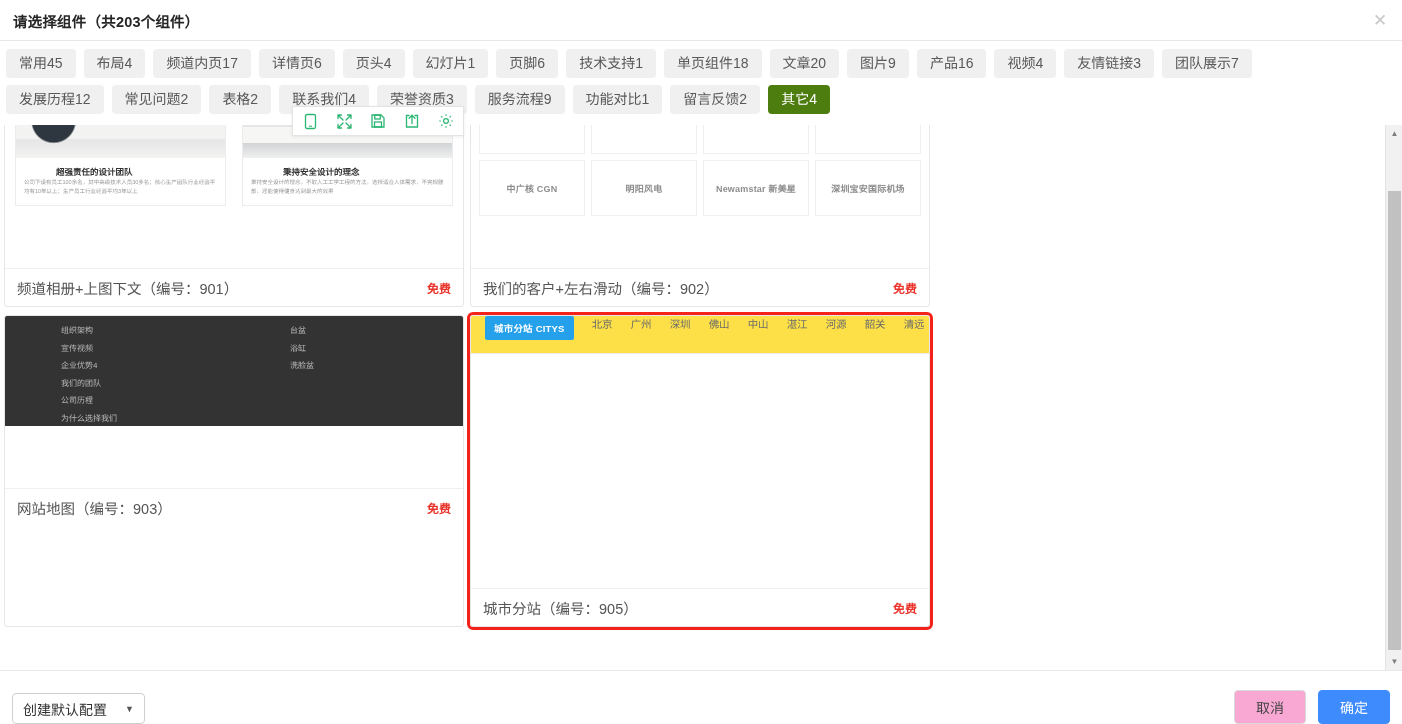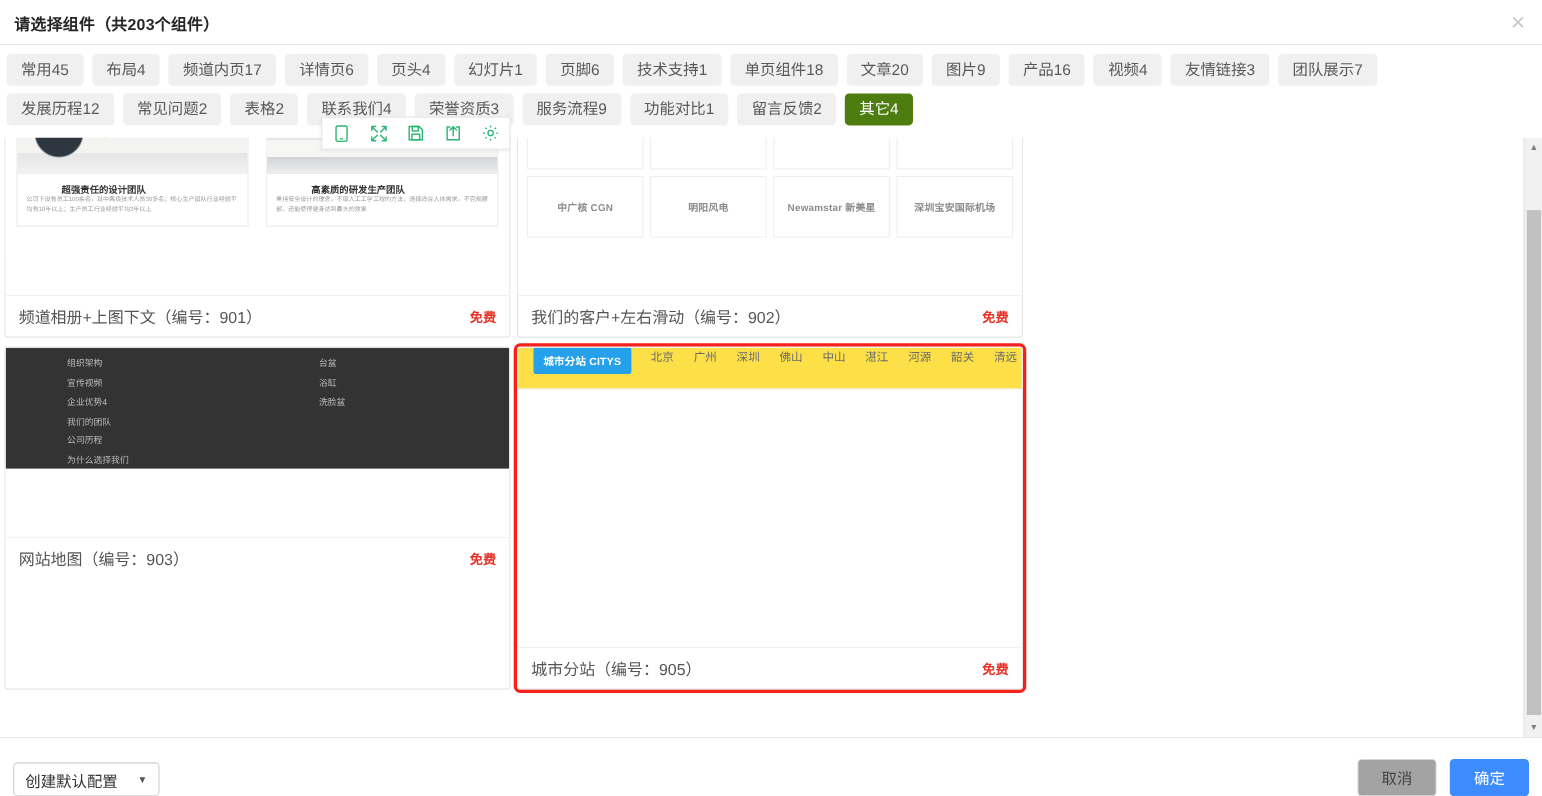--- a/index.html
+++ b/index.html
@@ -249,21 +249,21 @@
   .select-caret { font-size: 9px; color: #555; }
   .footer-right { margin-left: auto; display: flex; gap: 12px; align-items: center; }
   .btn {
     height: 34px; min-width: 72px;
     border-radius: 4px;
     font-size: 14px;
     display: flex; align-items: center; justify-content: center;
     cursor: pointer; user-select: none;
     padding: 0 18px;
   }
-  .btn-cancel { background: #a3a3a3; border: 1px solid #d9d9d9; color: #444; }
+  .btn-cancel { background: #f9a8d4; border: 1px solid #d9d9d9; color: #444; }
   .btn-ok { background: #3d8bfd; border: 1px solid #3d8bfd; color: #fff; }
 </style>
 </head>
 <body>
 
 <div class="dialog">
 
   <div class="dlg-header">
     <div class="dlg-title">请选择组件（共203个组件）</div>
     <div class="close-btn">✕</div>
@@ -345,21 +345,21 @@
                 <div class="album-item">
                   <div class="album-photo ph1"></div>
                   <div class="album-body">
                     <div class="album-title">超强责任的设计团队</div>
                     <div class="album-desc">公司下设有员工100余名，其中高级技术人员30多名；核心生产团队行业经验平均有10年以上；生产员工行业经验平均3年以上</div>
                   </div>
                 </div>
                 <div class="album-item">
                   <div class="album-photo ph2"></div>
                   <div class="album-body">
-                    <div class="album-title">高素质的研发生产团队</div>
+                    <div class="album-title">秉持安全设计的理念</div>
                     <div class="album-desc">秉持安全设计的理念，不取人工工学工程的方法，选择适合人体需求，不完规腰部，还能使得健身达到最大的效果</div>
                   </div>
                 </div>
               </div>
             </div>
             <div class="card-label">
               <span>频道相册+上图下文（编号：901）</span>
               <span class="free">免费</span>
             </div>
           </div>

